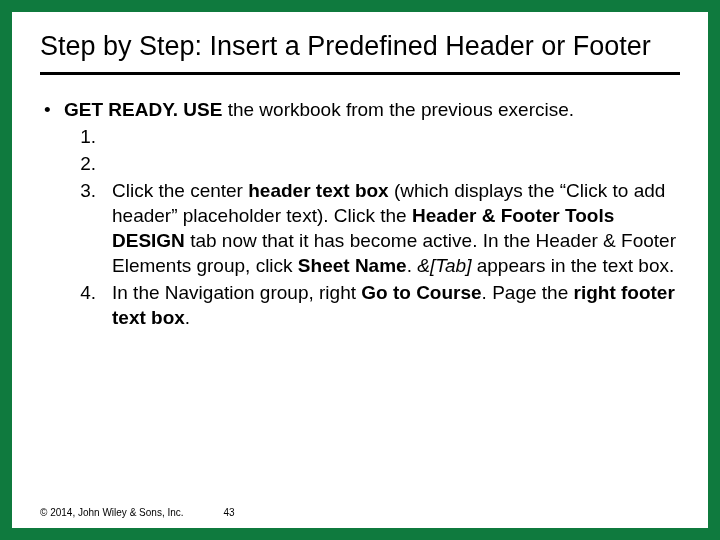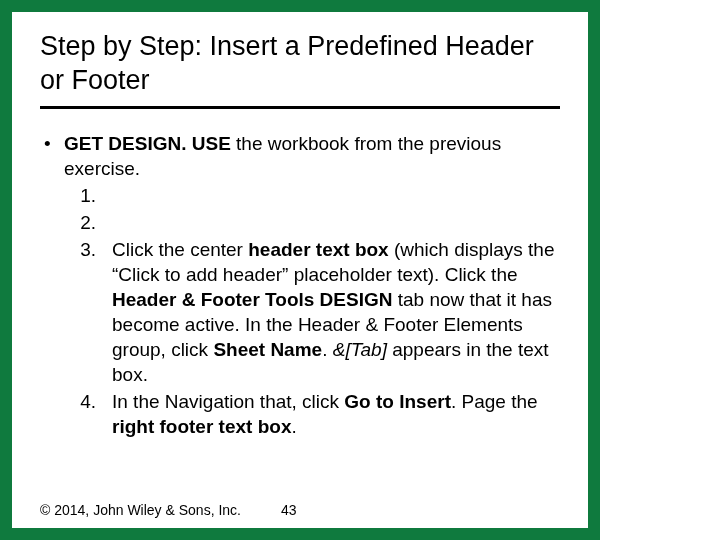--- a/index.html
+++ b/index.html
@@ -1,18 +1,18 @@
 <!DOCTYPE html>
 <html><head>
 <meta charset="utf-8">
 <style>
   * { margin: 0; padding: 0; box-sizing: border-box; }
   html, body { width: 720px; height: 540px; overflow: hidden; font-family: Arial, Helvetica, sans-serif; }
   .slide {
-    width: 600px;
+    width: 720px;
     height: 540px;
     background: #0f7a3e;
     position: relative;
   }
   .inner {
     position: absolute;
     top: 12px;
     left: 12px;
     right: 12px;
     bottom: 12px;
@@ -58,21 +58,21 @@
     padding-right: 16px;
   }
   .num-text { flex: 1; padding-right: 4px; }
   .footer {
     position: absolute;
     bottom: 10px;
     left: 28px;
     right: 12px;
     display: flex;
     align-items: baseline;
-    font-size: 14px;
+    font-size: 10px;
     color: #000;
   }
   .footer-left { flex: 0 0 auto; margin-right: 40px; }
   .footer-center { flex: 1 1 auto; }
   .footer-right { flex: 0 0 auto; text-align: right; }
   b { font-weight: bold; }
 </style>
 </head>
 <body>
 
@@ -80,40 +80,40 @@
   <div class="inner">
 
     <h1 class="title">Step by Step: Insert a Predefined Header or Footer</h1>
     <hr class="title-rule">
 
     <div class="content">
 
       <div class="bullet-row">
         <div class="bullet-mark">•</div>
         <div class="bullet-text">
-          <b>GET DESIGN. USE</b><span> the workbook from the previous exercise.</span>
+          <b>GET READY. USE</b><span> the workbook from the previous exercise.</span>
         </div>
       </div>
 
       <div class="num-row">
         <div class="num-mark">1.</div>
       </div>
 
       <div class="num-row">
         <div class="num-mark">2.</div>
       </div>
 
       <div class="num-row">
         <div class="num-mark">3.</div>
         <div class="num-text"><span>Click the center </span><b>header text box</b><span> (which displays the “Click to add header” placeholder text). Click the </span><b>Header &amp; Footer Tools DESIGN</b><span> tab now that it has become active. In the Header &amp; Footer Elements group, click </span><b>Sheet Name</b><span>. </span><i><span>&amp;[Tab]</span></i><span> appears in the text box.</span></div>
       </div>
 
       <div class="num-row">
         <div class="num-mark">4.</div>
-        <div class="num-text"><span>In the Navigation that, click </span><b>Go to Insert</b><span>. Page the </span><b>right footer text box</b><span>.</span></div>
+        <div class="num-text"><span>In the Navigation group, right </span><b>Go to Course</b><span>. Page the </span><b>right footer text box</b><span>.</span></div>
       </div>
 
     </div>
 
     <div class="footer">
       <div class="footer-left">© 2014, John Wiley &amp; Sons, Inc.</div>
       <div class="footer-right">43</div>
     </div>
 
   </div>

